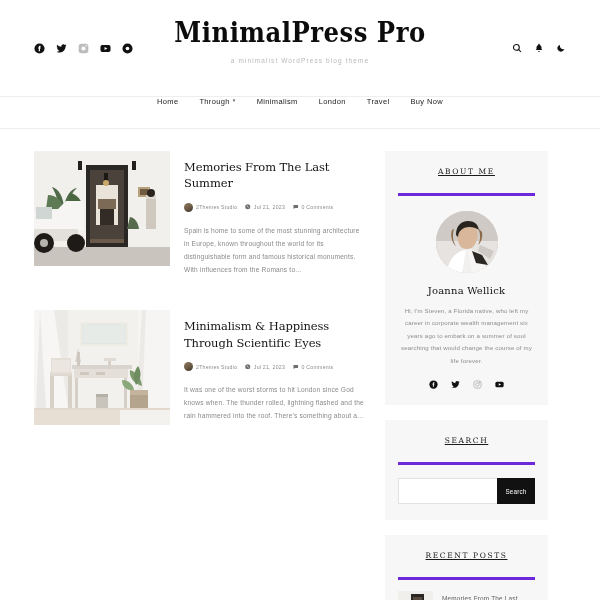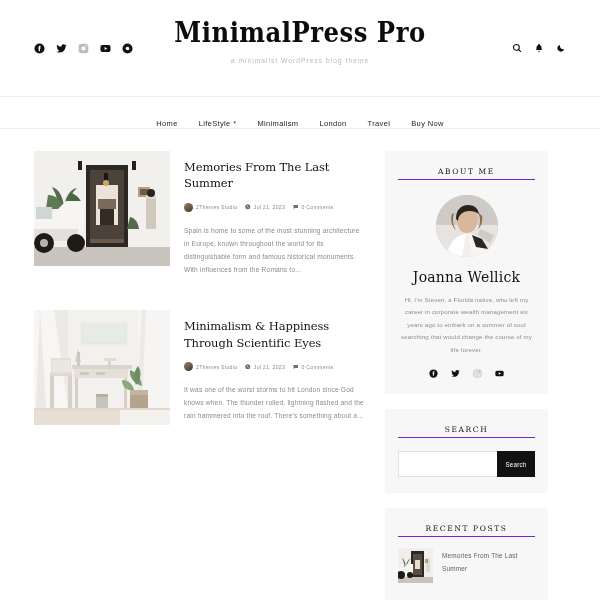--- a/index.html
+++ b/index.html
@@ -50,21 +50,21 @@
     margin-left: auto; display: flex; gap: 12px; align-items: center;
     color: #111;
   }
   .header-right svg { width: 10px; height: 10px; display: block; }
 
   
   .navbar {
     border-top: 1px solid #eeeeee;
     border-bottom: 1px solid #eeeeee;
     height: 33px;
-    display: flex; align-items: flex-end; justify-content: center;
+    display: flex; align-items: flex-start; justify-content: center;
     gap: 21px;
     background: #fff;
   }
   .navlink {
     font-size: 7.5px;
     color: #1d1d1d;
     letter-spacing: .35px;
     display: inline-flex; align-items: center; gap: 3px;
     white-space: nowrap;
   }
@@ -113,33 +113,34 @@
     color: #8a8a8a;
     letter-spacing: .2px;
   }
 
   
   .widget { background: #f7f7f7; padding: 16px 13px; margin-bottom: 15px; }
   .widget-title {
     font-family: "DejaVu Serif", serif;
     font-size: 7.5px; letter-spacing: 1.6px;
     text-align: center; color: #1a1a1a;
-    padding-bottom: 3px;
-    border-bottom: 1px solid #6d28d9;
+    padding-bottom: 17px;
+    border-bottom: 3px solid #6d28d9;
     text-transform: uppercase;
+    text-decoration: underline;
   }
   .about-avatar {
     width: 62px; height: 62px; border-radius: 50%;
     margin: 15px auto 0; overflow: hidden;
     background: #ddd;
   }
   .about-avatar svg { display: block; width: 100%; height: 100%; }
   .about-name {
     font-family: "DejaVu Serif", serif;
-    font-size: 14px; text-align: center; color: #111;
+    font-size: 10px; text-align: center; color: #111;
     margin-top: 12px; letter-spacing: .2px;
   }
   .about-bio {
     margin-top: 9px; font-size: 6.1px; line-height: 2.05;
     color: #8d8d8d; text-align: center; letter-spacing: .15px;
   }
   .about-social {
     display: flex; justify-content: center; gap: 13px;
     margin-top: 13px; color: #111;
   }
@@ -232,21 +233,21 @@
           </svg>
       </span>
     </div>
   </div>
 
   <div class="navbar">
     <a class="navlink">
       <span>Home</span>
     </a>
     <a class="navlink">
-      <span>LifeStyle</span>
+      <span>Through</span>
       <span class="caret">▾</span>
     </a>
     <a class="navlink">
       <span>Minimalism</span>
     </a>
     <a class="navlink">
       <span>London</span>
     </a>
     <a class="navlink">
       <span>Travel</span>

